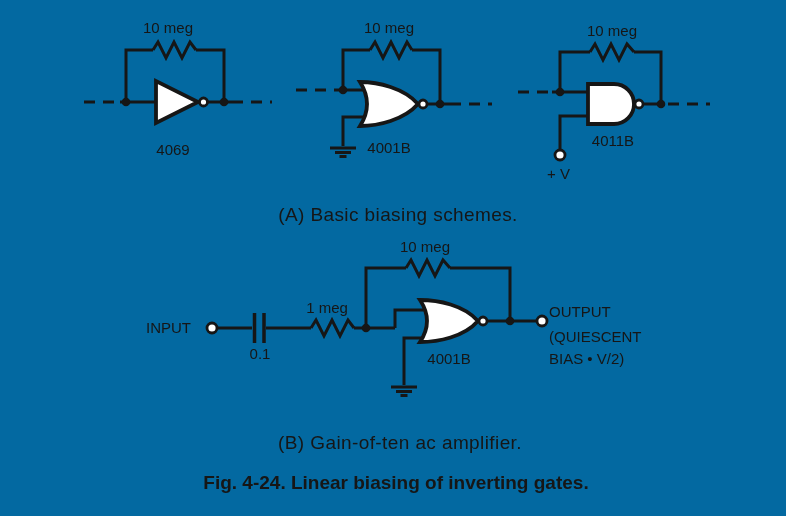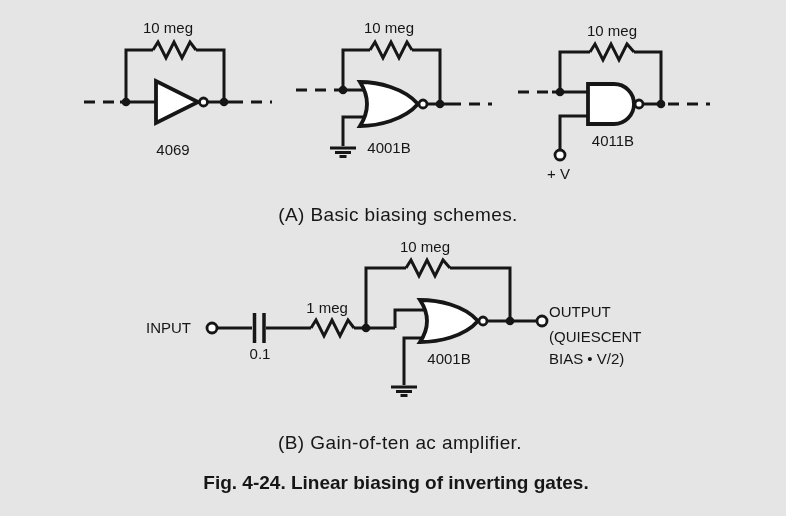--- a/index.html
+++ b/index.html
@@ -1,19 +1,19 @@
 <!DOCTYPE html>
 <html><head>
 <meta charset="utf-8">
 <style>
   html,body{margin:0;padding:0;background:#ffffff;}
   .page{
     position:relative;
     width:786px;height:516px;
-    background:#e5e5e5;
+    background:#0369a1;
     font-family:"Liberation Sans", sans-serif;
     overflow:hidden;
   }
   svg{position:absolute;left:0;top:0;}
   .wire{stroke:#161616;stroke-width:3;fill:none;}
   .wire-dashed{stroke:#161616;stroke-width:3;fill:none;stroke-dasharray:11,8;}
   .gate{stroke:#161616;stroke-width:3.8;fill:#ffffff;stroke-linejoin:miter;}
   .zig{stroke:#161616;stroke-width:3;fill:none;stroke-linejoin:miter;}
   .dot{fill:#161616;stroke:none;}
   .bubble{fill:#ffffff;stroke:#161616;stroke-width:2.8;}

